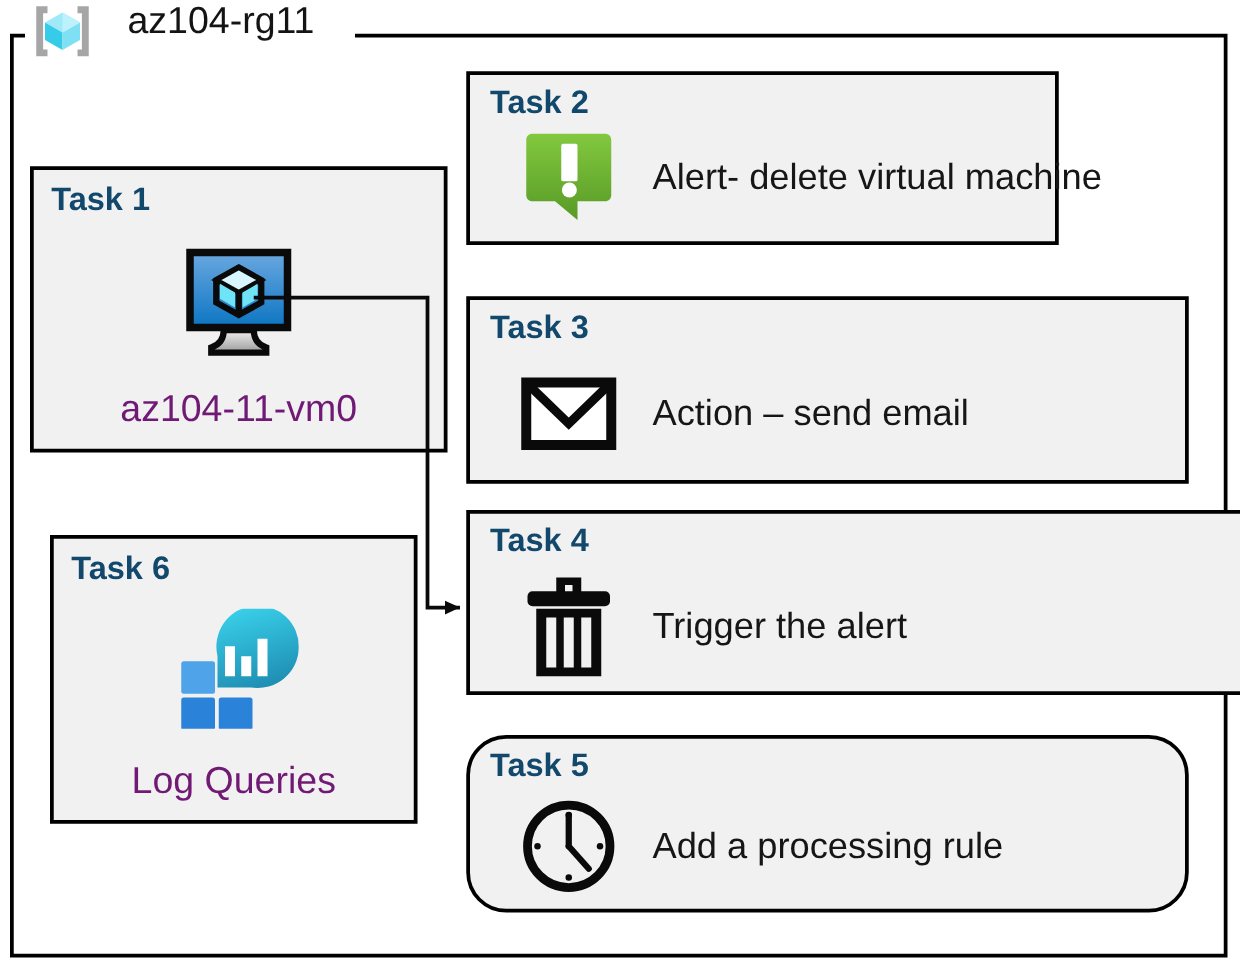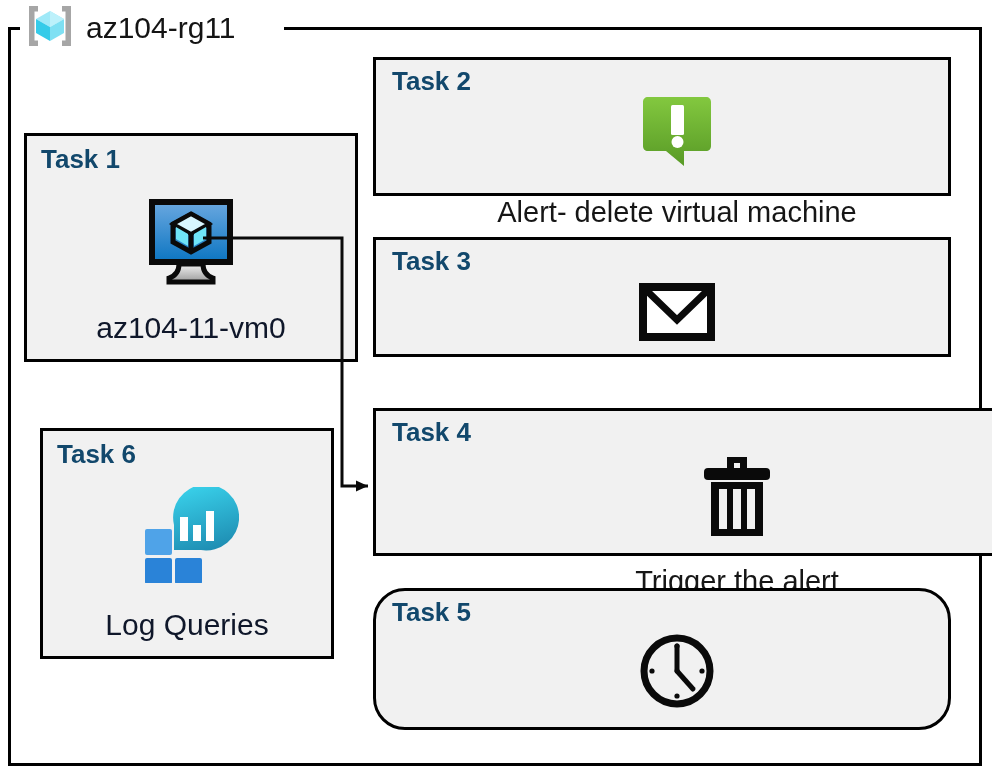--- a/index.html
+++ b/index.html
@@ -40,22 +40,22 @@
     width: 264px;
     height: 24px;
     background: #ffffff;
   }
   .rg-header {
     position: absolute;
     left: 22px;
     top: 0px;
     height: 56px;
     display: flex;
-    align-items: center;
-    gap: 8px;
+    align-items: flex-start;
+    gap: 24px;
   }
   .rg-title {
     font-size: 30px;
     color: #141414;
     letter-spacing: 0px;
     white-space: nowrap;
   }
 
   
   .task-box {
@@ -91,42 +91,41 @@
     justify-content: center;
     align-items: center;
     height: 96px;
   }
   .left-caption {
     position: absolute;
     left: 0; right: 0;
     bottom: 14px;
     text-align: center;
     font-size: 30px;
-    color: #0f172a;
-  }
-
-  
-  #task2 { left: 373px; top: 57px;  width: 578px; height: 139px; }
-  #task3 { left: 373px; top: 237px; width: 578px; height: 120px; }
+    color: #701a75;
+  }
+
+  
+  #task2 { left: 373px; top: 57px;  width: 474px; height: 139px; }
+  #task3 { left: 373px; top: 237px; width: 578px; height: 150px; }
   #task4 { left: 373px; top: 408px; width: 698px; height: 148px; }
   #task5 { left: 373px; top: 588px; width: 578px; height: 142px; border-radius: 32px; }
 
   #task2 .task-label, #task3 .task-label,
   #task4 .task-label, #task5 .task-label { left: 16px; top: 6px; }
 
   .right-row {
     position: absolute;
     left: 38px;
     top: 42px;
     right: 8px;
     bottom: 4px;
     display: flex;
     align-items: center;
     gap: 26px;
-    flex-direction: column;
   }
   #task2 .right-row { top: 36px; }
   #task5 .right-row { top: 40px; }
   .right-icon {
     flex: 0 0 auto;
     width: 82px;
     display: flex;
     justify-content: center;
     align-items: center;
   }
@@ -247,20 +246,21 @@
 
   <div class="task-box" id="task3">
     <div class="task-label">Task 3</div>
     <div class="right-row">
       <span class="right-icon">
         <svg width="78" height="60" viewBox="0 0 78 60">
           <rect x="5" y="5" width="68" height="50" fill="#ffffff" stroke="#0a0a0a" stroke-width="8"></rect>
           <path d="M7 7 L39 38 L71 7" fill="none" stroke="#0a0a0a" stroke-width="7"></path>
         </svg>
       </span>
+      <span class="task-text">Action – send email</span>
     </div>
   </div>
 
   <div class="task-box" id="task4">
     <div class="task-label">Task 4</div>
     <div class="right-row">
       <span class="right-icon">
         <svg width="78" height="86" viewBox="0 0 78 86">
 
           <path d="M29 4 L49 4 L49 16 L42 16 L42 10 L36 10 L36 16 L29 16 Z" fill="#0a0a0a"></path>
@@ -284,20 +284,21 @@
         <svg width="80" height="80" viewBox="0 0 80 80">
           <circle cx="40" cy="40" r="33" fill="none" stroke="#0a0a0a" stroke-width="7"></circle>
           <circle cx="40" cy="15" r="2.6" fill="#0a0a0a"></circle>
           <circle cx="65" cy="40" r="2.6" fill="#0a0a0a"></circle>
           <circle cx="40" cy="65" r="2.6" fill="#0a0a0a"></circle>
           <circle cx="15" cy="40" r="2.6" fill="#0a0a0a"></circle>
           <path d="M40 40 L40 15" stroke="#0a0a0a" stroke-width="5" stroke-linecap="round"></path>
           <path d="M40 40 L56 58" stroke="#0a0a0a" stroke-width="5" stroke-linecap="round"></path>
         </svg>
       </span>
+      <span class="task-text">Add a processing rule</span>
     </div>
   </div>
 
   <svg id="connector">
     <path d="M203 238 L342 238 L342 486 L368 486" fill="none" stroke="#0a0a0a" stroke-width="3"></path>
     <path d="M368 486 L356 480.5 L356 491.5 Z" fill="#0a0a0a"></path>
   </svg>
 
 </div>
 

